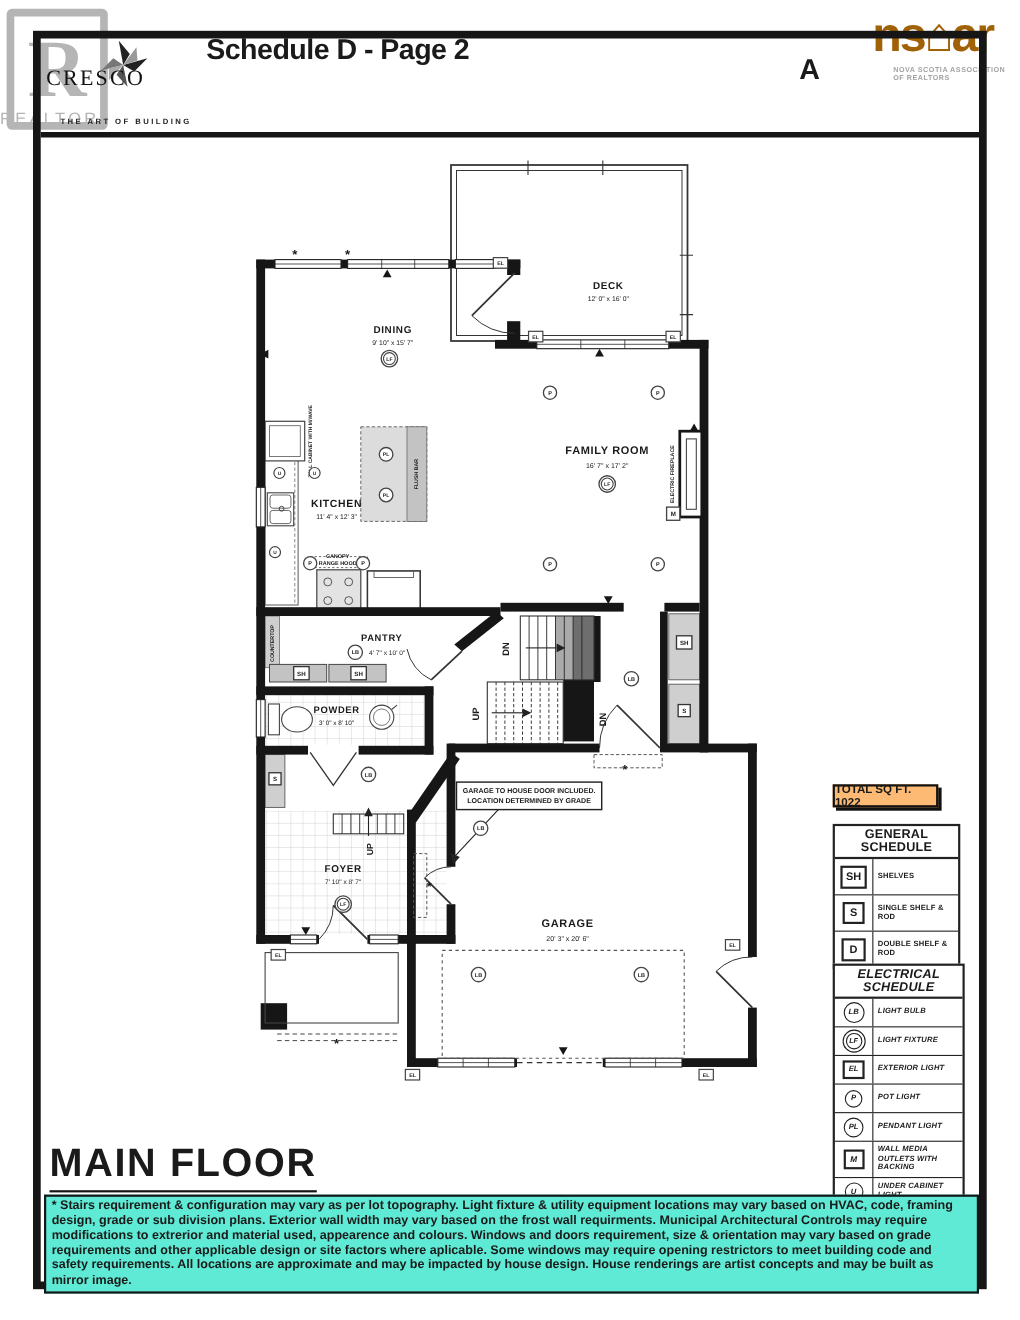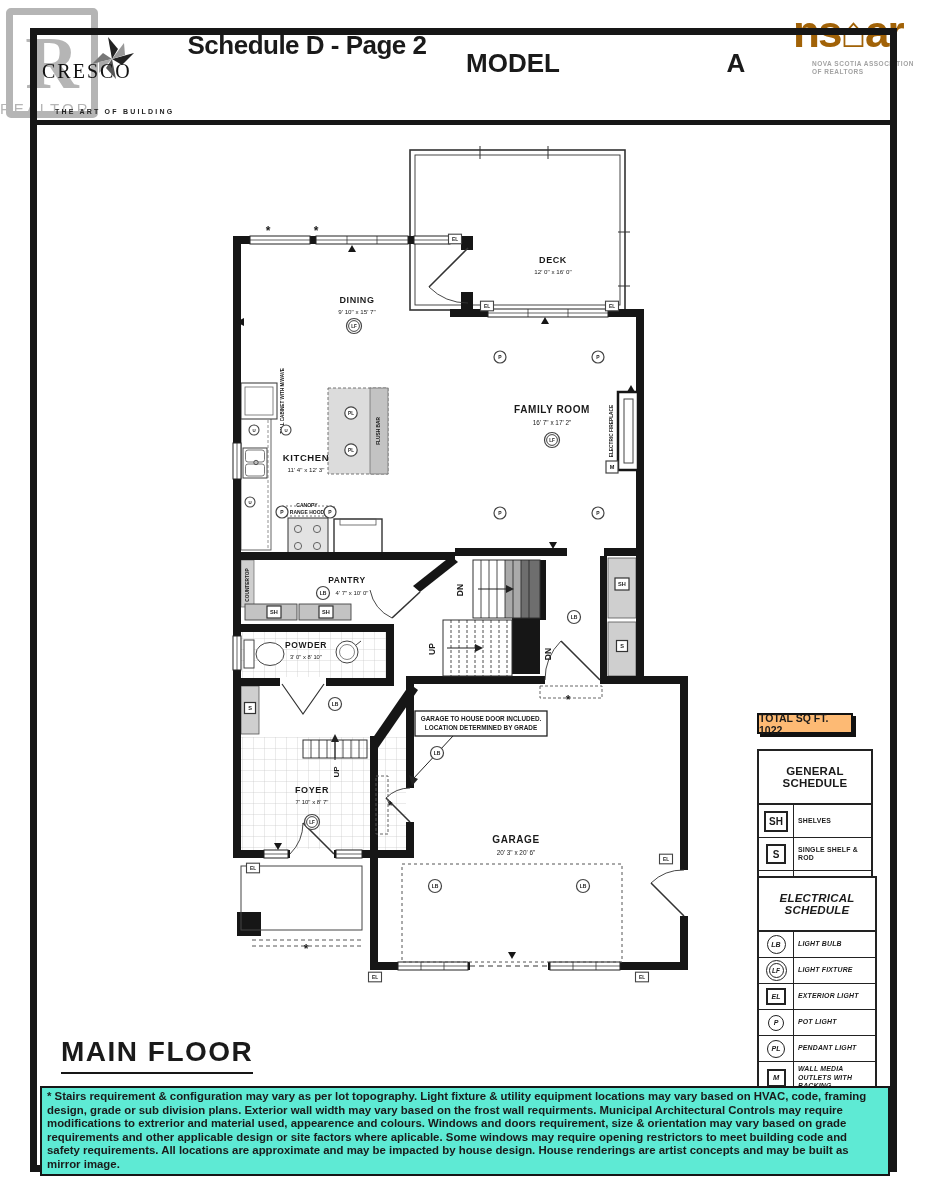--- a/index.html
+++ b/index.html
@@ -23,35 +23,35 @@
   .cresco-text{left:42px;top:60px;font-family:"Liberation Serif",serif;font-size:20px;letter-spacing:2px;color:#111;}
   .cresco-tag{left:55px;top:108px;font-size:7px;letter-spacing:2.2px;color:#222;font-weight:bold;}
   .sched-title{left:182px;top:30px;width:250px;text-align:center;font-size:26px;font-weight:bold;letter-spacing:-.5px;}
   .model-blk{left:456px;top:46px;font-size:26px;font-weight:bold;line-height:35px;}
   .model-blk .l1{margin-left:10px;}
   .elev-blk{left:660px;top:46px;width:152px;text-align:center;font-size:26px;font-weight:bold;line-height:35px;}
   
   .total-box{left:757px;top:713px;width:92px;height:17px;border:2px solid #111;box-shadow:3px 3px 0 #111;
              background:#fdba74;font-size:10.5px;font-weight:bold;display:flex;align-items:center;justify-content:center;z-index:2;}
   .sched{border:2px solid #222;background:#fff;z-index:2;font-weight:bold;}
-  .sched .hd{border-bottom:2px solid #222;text-align:center;font-size:11.5px;padding:14px 0;letter-spacing:.2px;}
+  .sched .hd{border-bottom:2px solid #222;text-align:center;font-size:11.5px;padding:2px 0;letter-spacing:.2px;}
   .sched .row{display:flex;border-bottom:1.5px solid #222;align-items:center;}
   .sched .row:last-child{border-bottom:none;}
   .sched .symc{width:34px;display:flex;align-items:center;justify-content:center;align-self:stretch;border-right:1.5px solid #222;}
   .sched .lbl{flex:1;font-size:6.9px;padding:3px 2px 3px 4px;letter-spacing:.2px;line-height:8.5px;}
   .gen{left:757px;top:749px;width:112px;}
   .gen .row{height:32px;}
   .elec{left:757px;top:876px;width:116px;font-style:italic;}
   .elec .row{min-height:25px;}
   .sq{border:2px solid #222;display:flex;align-items:center;justify-content:center;font-weight:bold;background:#fff;}
   .ci{border:1.7px solid #222;border-radius:50%;display:flex;align-items:center;justify-content:center;font-weight:bold;background:#fff;}
   .ci-in{border:1.4px solid #222;border-radius:50%;width:13px;height:13px;display:flex;align-items:center;justify-content:center;}
   
-  .main-floor{left:45px;top:1036px;font-size:28px;font-weight:bold;letter-spacing:1.5px;
-              border-bottom:2.5px solid #161616;padding-bottom:4px;z-index:2;margin-left:16px;}
+  .main-floor{left:45px;top:1036px;font-size:36px;font-weight:bold;letter-spacing:1.5px;
+              border-bottom:2.5px solid #161616;padding-bottom:4px;z-index:2;}
   .disc{left:40px;top:1086px;width:836px;border:2px solid #161616;background:#5eead4;
         font-size:11.4px;font-weight:bold;line-height:13.6px;padding:2px 5px;z-index:2;letter-spacing:0;}
   
   svg{position:absolute;left:0;top:0;z-index:2;}
   .t{font-family:"Liberation Sans",sans-serif;fill:#1a1a1a;}
   .rn{font-weight:bold;letter-spacing:.6px;}
   .sy{font-weight:bold;}
   .thin{fill:none;stroke:#333;}
 </style>
 </head>
@@ -78,21 +78,20 @@
     <polygon points="0,0 4,20 -6,9" fill="#555"></polygon>
     <polygon points="0,0 -20,5 -9,-6" fill="#777"></polygon>
     <polygon points="0,0 12,-16 13,-4" fill="#999"></polygon>
     <polygon points="0,0 -13,14 -13,3" fill="#aaa"></polygon>
   </g>
 </svg>
 <div class="abs hdr cresco-text">CRESCO</div>
 <div class="abs hdr cresco-tag">THE ART OF BUILDING</div>
 <div class="abs hdr sched-title">Schedule D - Page 2</div>
 <div class="abs hdr model-blk">
-  <div class="l1">MODEL</div>
 </div>
 <div class="abs hdr elev-blk">
   <div>A</div>
 </div>
 
 <svg width="927" height="1200" viewBox="0 0 927 1200">
   <defs>
     <pattern id="tile" width="11" height="11" patternUnits="userSpaceOnUse">
       <path d="M11 0H0V11" fill="none" stroke="#c4c4c4" stroke-width="0.7"></path>
     </pattern>

